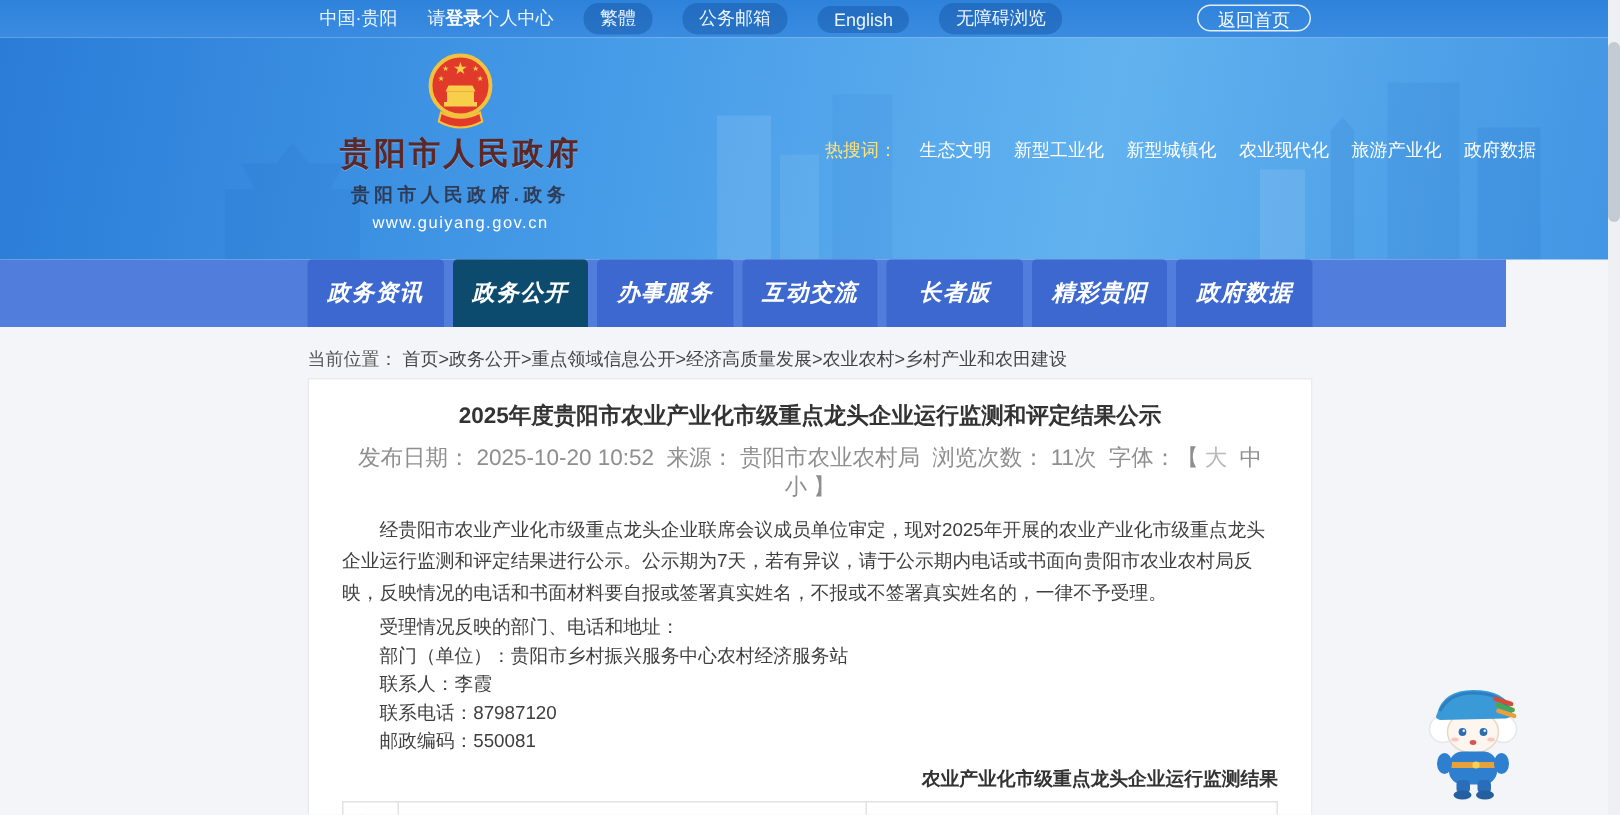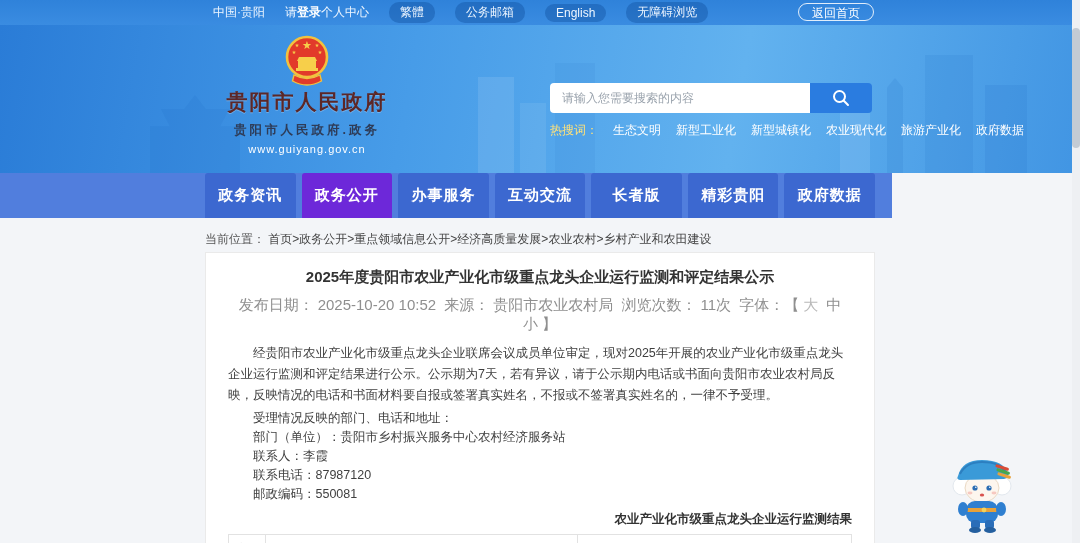--- a/index.html
+++ b/index.html
@@ -52,30 +52,31 @@
   .search-input::placeholder{color:#9aa3ad;}
   .search-btn{
     width:62px;border:none;border-radius:0 4px 4px 0;background:#2a7ce0;
     display:flex;align-items:center;justify-content:center;cursor:pointer;
   }
   .hot-row{margin-top:9px;font-size:12px;display:flex;gap:15px;white-space:nowrap;}
   .hot-label{color:#ffe27a;}
   .hot-word{color:#ffffff;cursor:pointer;}
   
   .nav{
-    position:absolute;top:173px;left:0;width:892px;height:45px;
+    position:absolute;top:173px;left:0;width:1004px;height:45px;
     background:#517edd;
+    font-style:italic;
   }
   .nav-inner{position:absolute;left:205px;top:0;width:670px;height:45px;display:flex;gap:6px;}
   .nav-item{
     flex:1;background:#3c68d0;color:#fff;font-size:15px;font-weight:bold;
     display:flex;align-items:center;justify-content:center;cursor:pointer;
     border-radius:3px 3px 0 0;letter-spacing:1px;
   }
-  .nav-item.active{background:#6d28d9;}
+  .nav-item.active{background:#0c4a6e;}
   
   .breadcrumb{position:absolute;left:205px;top:231px;font-size:12px;color:#555;}
   .breadcrumb .path{color:#444;cursor:pointer;}
   
   .card{
     position:absolute;left:205px;top:252px;width:670px;height:410px;
     background:#fff;border:1px solid #eaeaea;box-sizing:border-box;
     padding:12px 22px 0 22px;
   }
   .a-title{text-align:center;font-size:15px;font-weight:bold;color:#333;margin-top:3px;}
@@ -135,29 +136,20 @@
       <rect x="14" y="27" width="18" height="7" fill="#f7cf4a"></rect>
       <rect x="12" y="34" width="22" height="3" fill="#f7cf4a"></rect>
       <path d="M10 41 q13 7 26 0 l1.5 6 q-14.5 8 -29 0 z" fill="#e23a2a" stroke="#f2c23e" stroke-width="1.4"></path>
     </svg>
     <div class="name">贵阳市人民政府</div>
     <div class="sub">贵阳市人民政府.政务</div>
     <div class="url">www.guiyang.gov.cn</div>
   </div>
 
   <div class="search-wrap">
-    <div class="search-box">
-      <input class="search-input" type="text" placeholder="请输入您需要搜索的内容" style="">
-      <button class="search-btn">
-        <svg width="20" height="20" viewBox="0 0 20 20">
-          <circle cx="8.5" cy="8.5" r="5.5" fill="none" stroke="#ffffff" stroke-width="2"></circle>
-          <line x1="12.8" y1="12.8" x2="17" y2="17" stroke="#ffffff" stroke-width="2" stroke-linecap="round"></line>
-        </svg>
-      </button>
-    </div>
     <div class="hot-row">
       <span class="hot-label">热搜词：</span>
       <span class="hot-word">生态文明</span>
       <span class="hot-word">新型工业化</span>
       <span class="hot-word">新型城镇化</span>
       <span class="hot-word">农业现代化</span>
       <span class="hot-word">旅游产业化</span>
       <span class="hot-word">政府数据</span>
     </div>
   </div>

